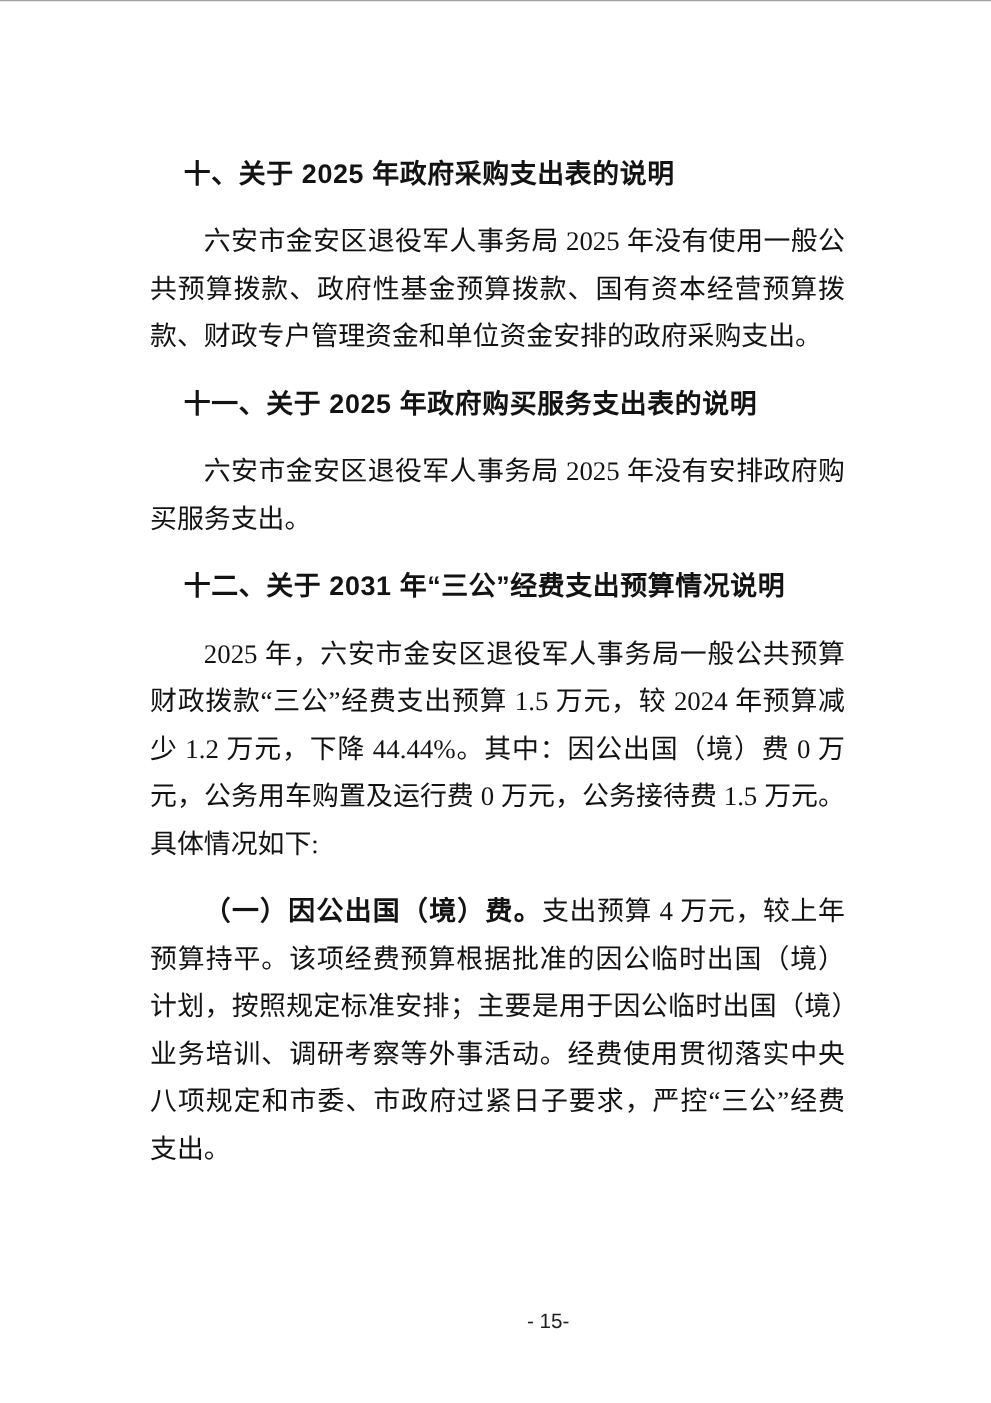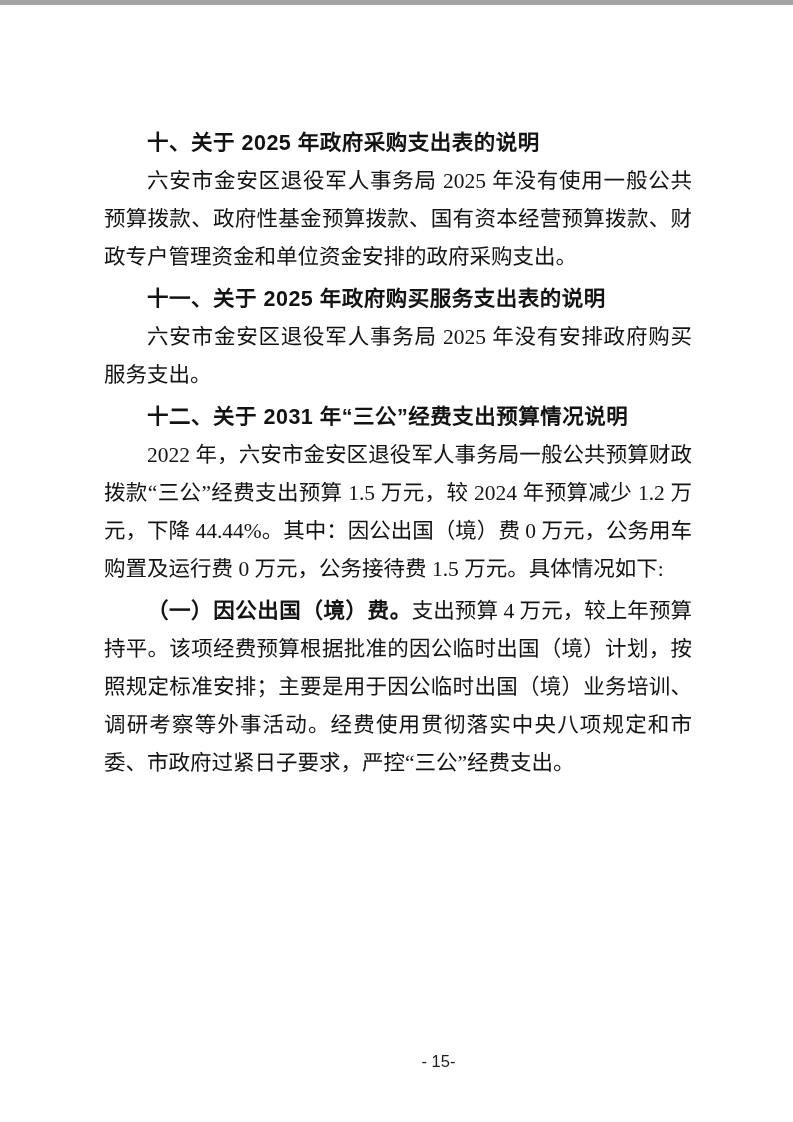--- a/index.html
+++ b/index.html
@@ -8,21 +8,21 @@
     background: #ffffff;
   }
   .page {
     position: relative;
     width: 793px;
     height: 1122px;
     background: #ffffff;
     overflow: hidden;
     font-family: "Liberation Serif", "DejaVu Serif", serif;
     color: #131313;
-    border-top: 5px solid #a3a3a3;
+    border-top: 1px solid #a3a3a3;
     box-sizing: border-box;
   }
   .content {
     position: absolute;
     left: 104px;
     top: 119px;
     width: 588px;
     font-size: 21.5px;
     line-height: 38px;
     text-align: justify;
@@ -33,21 +33,21 @@
     font-weight: 700;
     font-size: 21.5px;
     line-height: 38px;
     margin: 4px 0 0 0;
     text-indent: 2em;
     text-align: left;
     letter-spacing: 0.5px;
   }
   .sec-heading.first { margin-top: 0; }
   .para {
-    margin: 0;
+    margin: 16px;
     text-indent: 2em;
   }
   .para.sub { margin-top: 4px; }
   .lead {
     font-weight: 700;
     letter-spacing: 0.5px;
   }
   .page-footer {
     position: absolute;
     top: 1046px;
@@ -70,21 +70,21 @@
     <h2 class="sec-heading first">十、关于 2025 年政府采购支出表的说明</h2>
 
     <p class="para">六安市金安区退役军人事务局 2025 年没有使用一般公共预算拨款、政府性基金预算拨款、国有资本经营预算拨款、财政专户管理资金和单位资金安排的政府采购支出。</p>
 
     <h2 class="sec-heading">十一、关于 2025 年政府购买服务支出表的说明</h2>
 
     <p class="para">六安市金安区退役军人事务局 2025 年没有安排政府购买服务支出。</p>
 
     <h2 class="sec-heading">十二、关于 2031 年“三公”经费支出预算情况说明</h2>
 
-    <p class="para">2022 年，六安市金安区退役军人事务局一般公共预算财政拨款“三公”经费支出预算 1.5 万元，较 2024 年预算减少 1.2 万元，下降 44.44%。其中：因公出国（境）费 0 万元，公务用车购置及运行费 0 万元，公务接待费 1.5 万元。具体情况如下:</p>
+    <p class="para">2025 年，六安市金安区退役军人事务局一般公共预算财政拨款“三公”经费支出预算 1.5 万元，较 2024 年预算减少 1.2 万元，下降 44.44%。其中：因公出国（境）费 0 万元，公务用车购置及运行费 0 万元，公务接待费 1.5 万元。具体情况如下:</p>
 
     <p class="para sub"><span class="lead">（一）因公出国（境）费。</span><span>支出预算 4 万元，较上年预算持平。该项经费预算根据批准的因公临时出国（境）计划，按照规定标准安排；主要是用于因公临时出国（境）业务培训、调研考察等外事活动。经费使用贯彻落实中央八项规定和市委、市政府过紧日子要求，严控“三公”经费支出。</span></p>
 
 
   </div>
 
   <div class="page-footer">- 15-</div>
 </div>
 
 </body></html>

